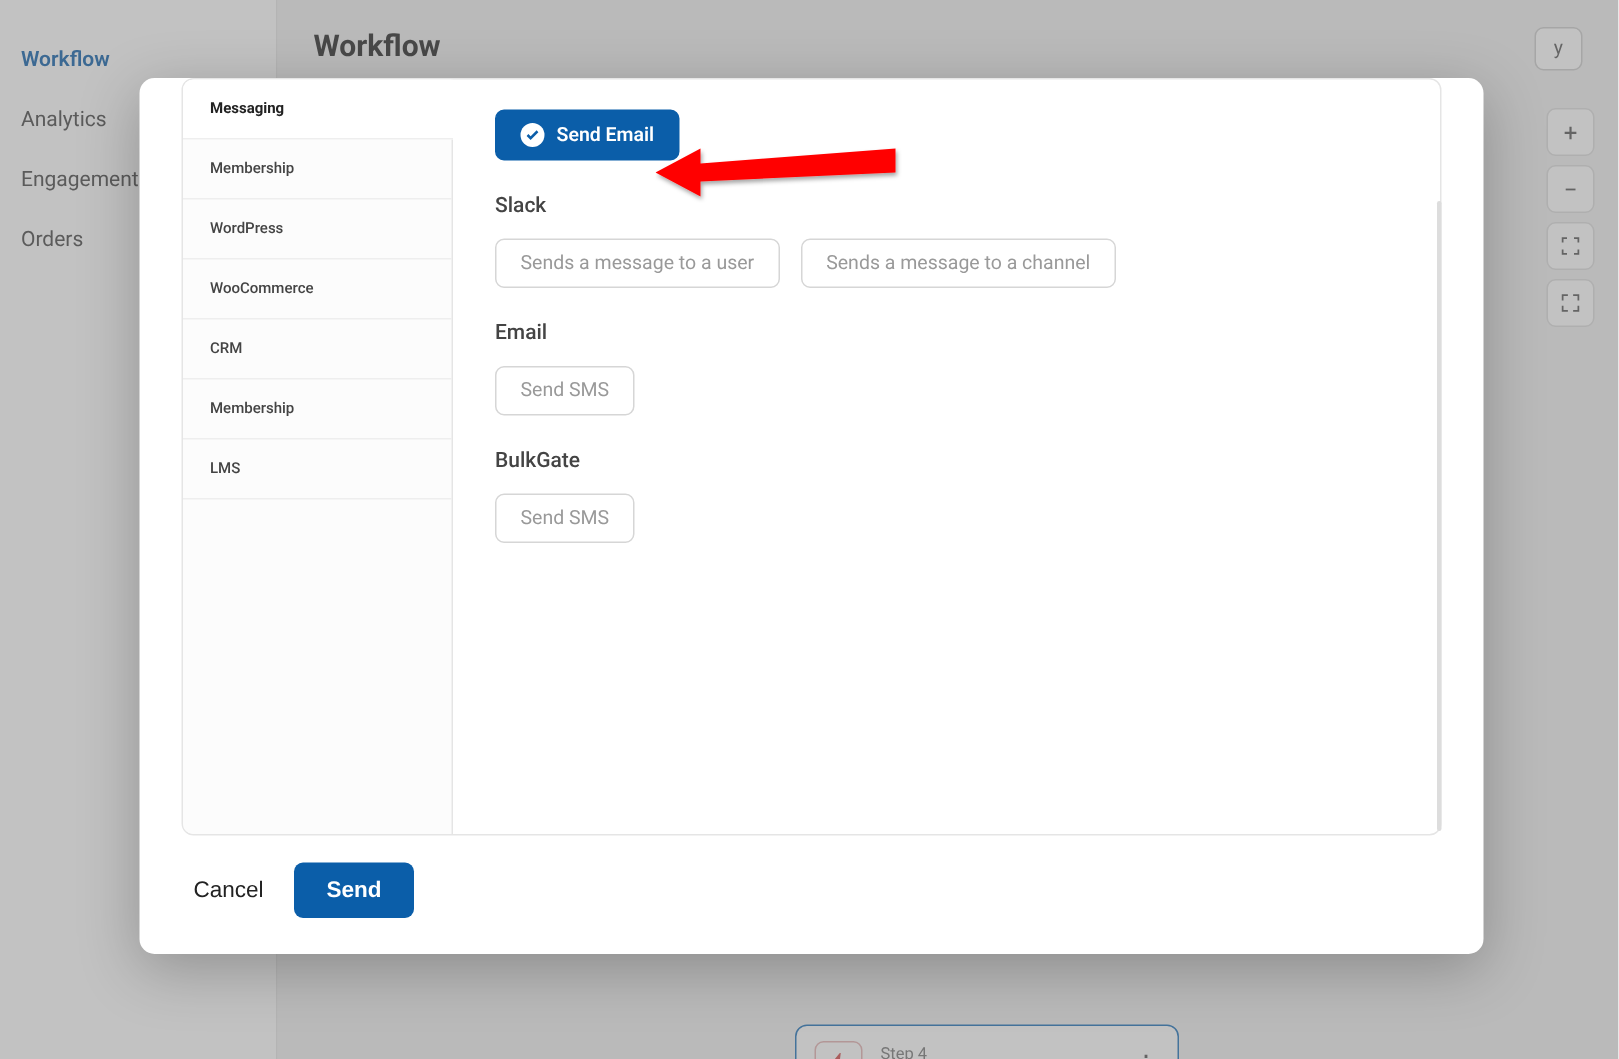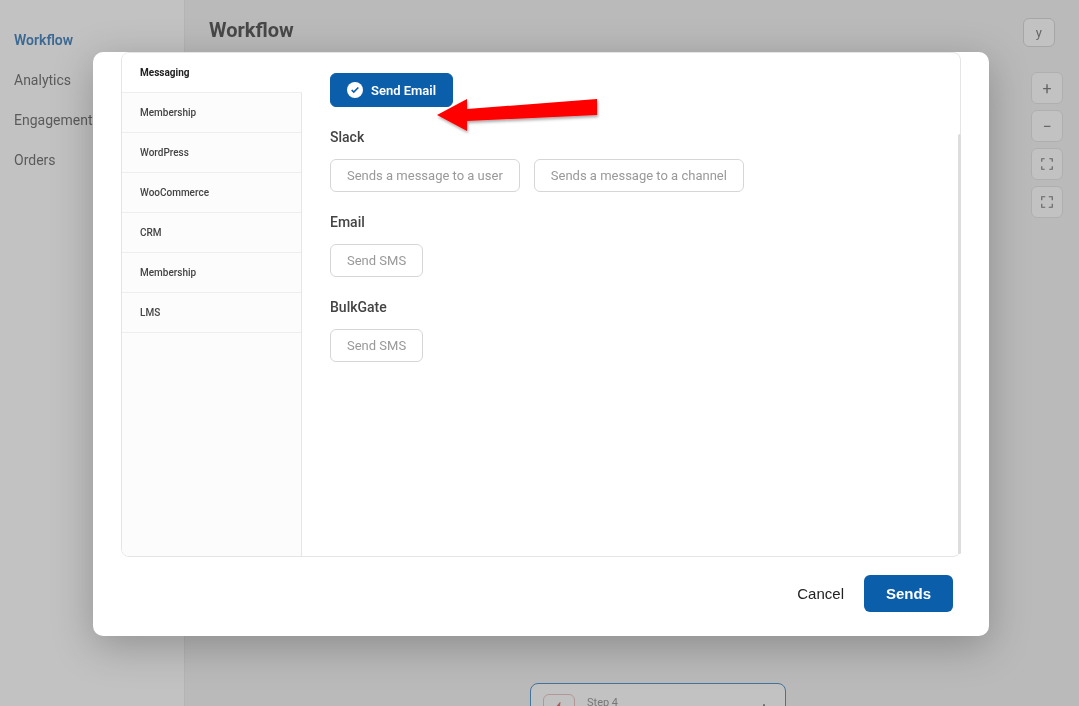--- a/index.html
+++ b/index.html
@@ -256,21 +256,20 @@
     height: 16px;
     border-radius: 50%;
     background: #fff;
     display: inline-flex;
     align-items: center;
     justify-content: center;
   }
 
   .modal-footer {
     display: flex;
-    justify-content: flex-end;
     align-items: center;
     gap: 20px;
     padding: 18px 36px 24px 36px;
   }
   .btn-cancel {
     background: none;
     border: none;
     font-size: 15px;
     color: #222;
     cursor: pointer;
@@ -425,16 +424,16 @@
         <g filter="url(#s)">
           <polygon points="0,30 30,14 30,24 160,14 160,30 30,36 30,46" fill="#ff0000"></polygon>
         </g>
       </svg>
 
     </div>
   </div>
 
   <div class="modal-footer">
     <button class="btn-cancel">Cancel</button>
-    <button class="btn-done">Sends</button>
+    <button class="btn-done">Send</button>
   </div>
 
 </div>
 
 </body></html>

